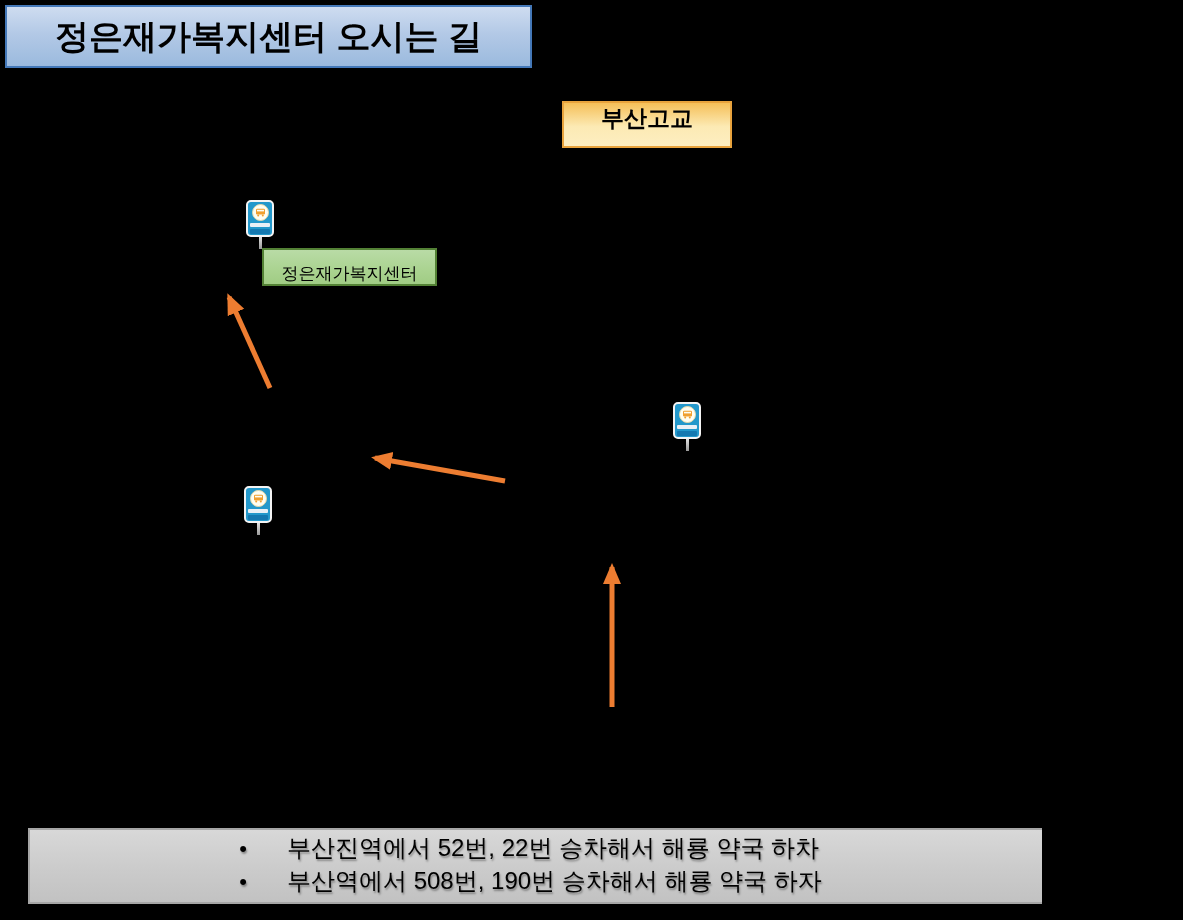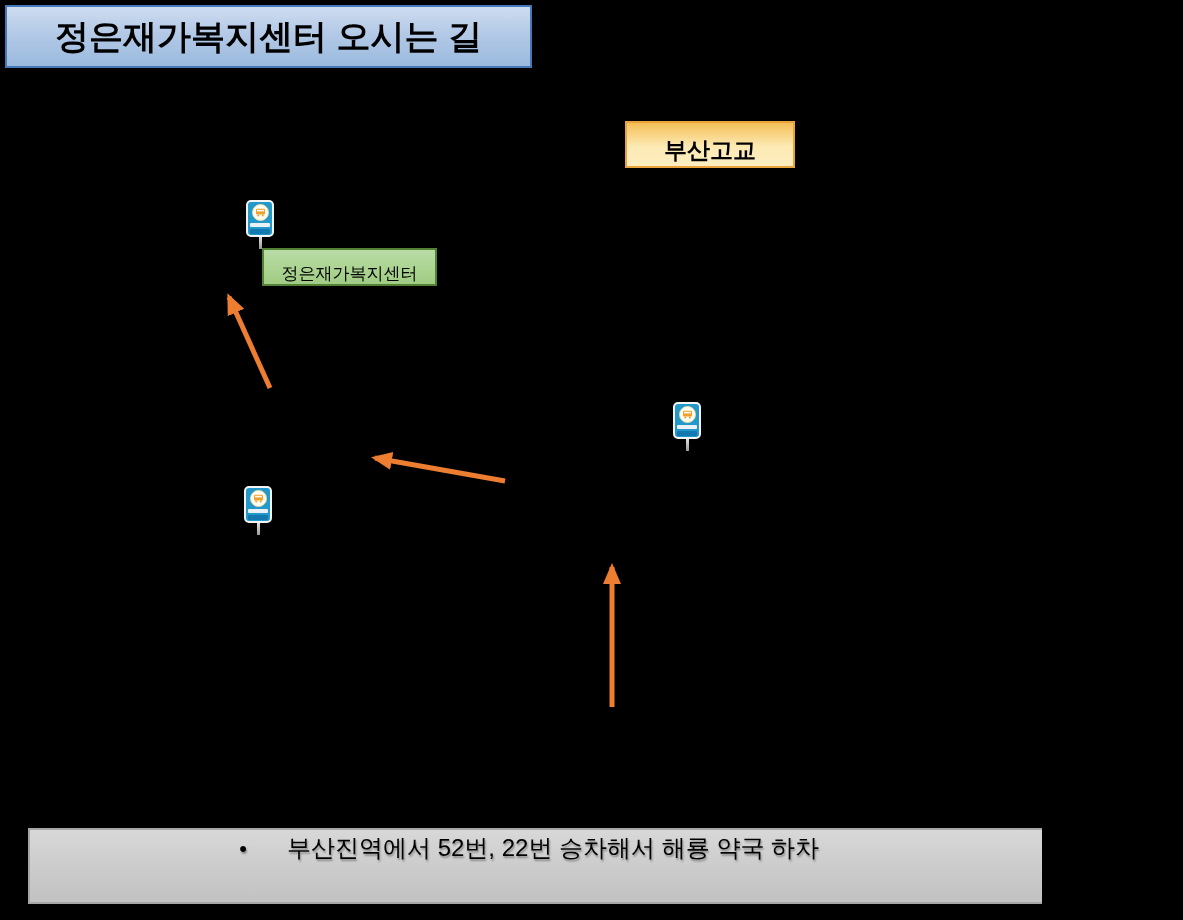--- a/index.html
+++ b/index.html
@@ -32,28 +32,27 @@
     font-size: 34px;
     font-weight: bold;
     color: #000;
     letter-spacing: 0px;
     white-space: nowrap;
   }
 
   
   .school-box {
     position: absolute;
-    left: 625px; top: 101px;
+    left: 562px; top: 101px;
     width: 166px; height: 43px;
     border: 2px solid #e8a33d;
     background: linear-gradient(180deg, #f5bf58 0%, #fceab4 55%, #fdeec1 100%);
     display: flex;
-    align-items: flex-end;
-    justify-content: center;
-    margin-top: 20px;
+    align-items: flex-start;
+    justify-content: center;
   }
   .school-box span {
     font-size: 23px;
     font-weight: bold;
     color: #000;
     white-space: nowrap;
   }
 
   
   .center-box {
@@ -224,15 +223,18 @@
     </defs>
     <line x1="270" y1="388" x2="229" y2="297" stroke="#ed7d31" stroke-width="5" marker-end="url(#ah)"></line>
     <line x1="505" y1="481" x2="375" y2="458" stroke="#ed7d31" stroke-width="5" marker-end="url(#ah)"></line>
     <line x1="612" y1="707" x2="612" y2="567" stroke="#ed7d31" stroke-width="5" marker-end="url(#ah)"></line>
   </svg>
 
   <div class="panel">
     <div class="line">
       <span class="bullet">•</span><span>부산진역에서 52번, 22번 승차해서 해룡 약국 하차</span>
     </div>
+    <div class="line">
+      <span class="bullet">•</span><span>부산역에서 508번, 190번 승차해서 해룡 약국 하자</span>
+    </div>
   </div>
 
 </div>
 
 </body></html>

